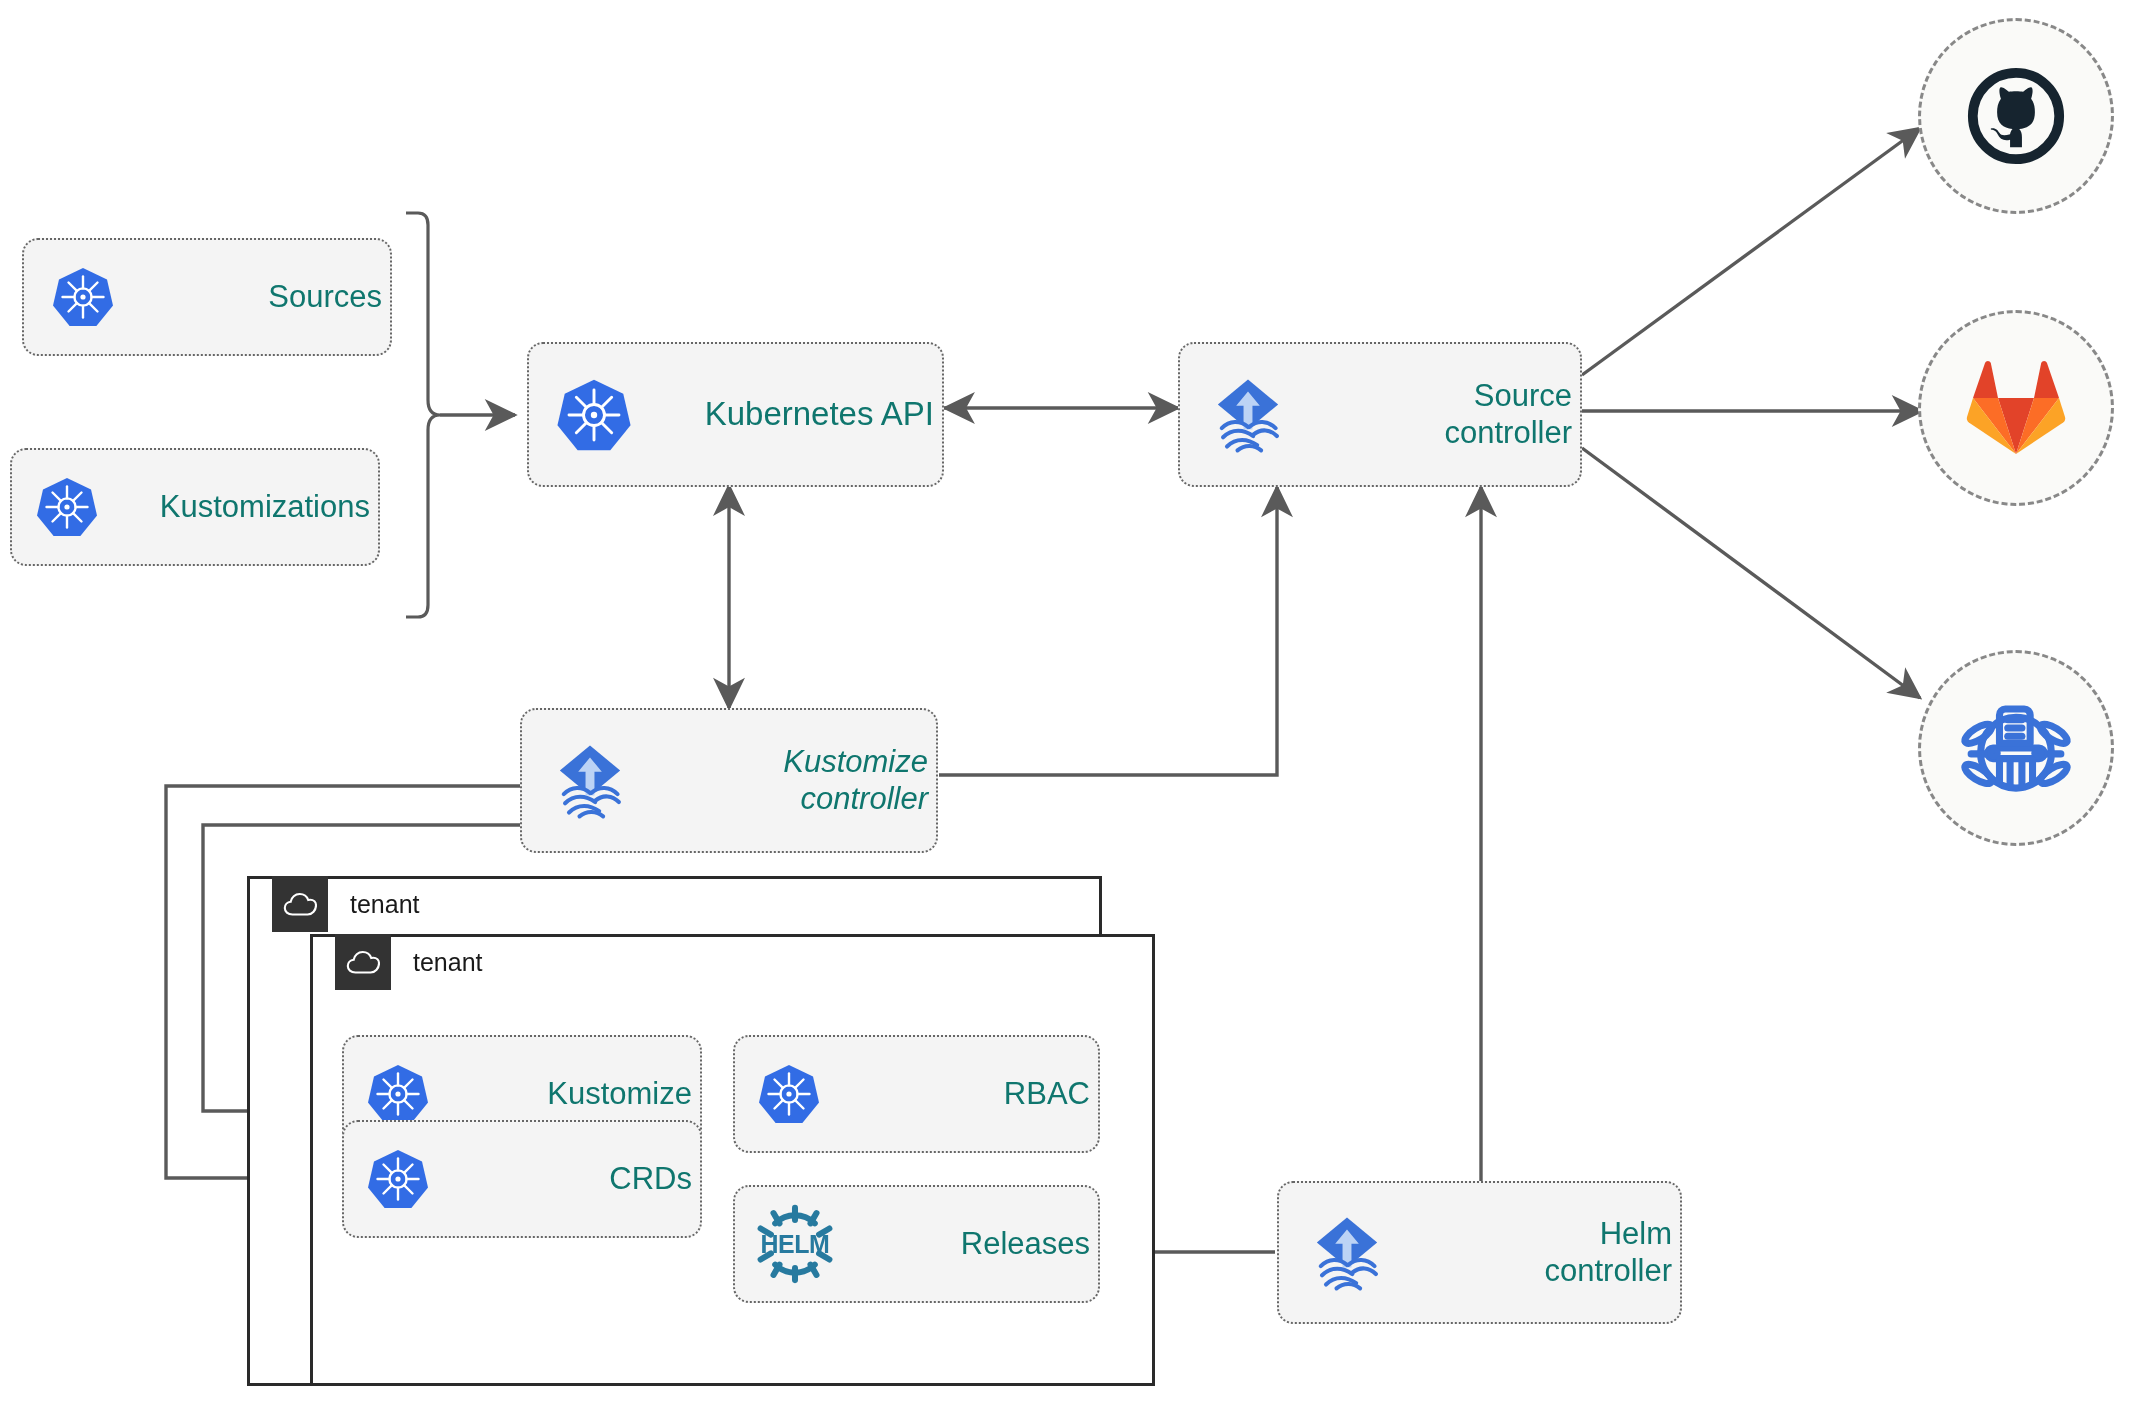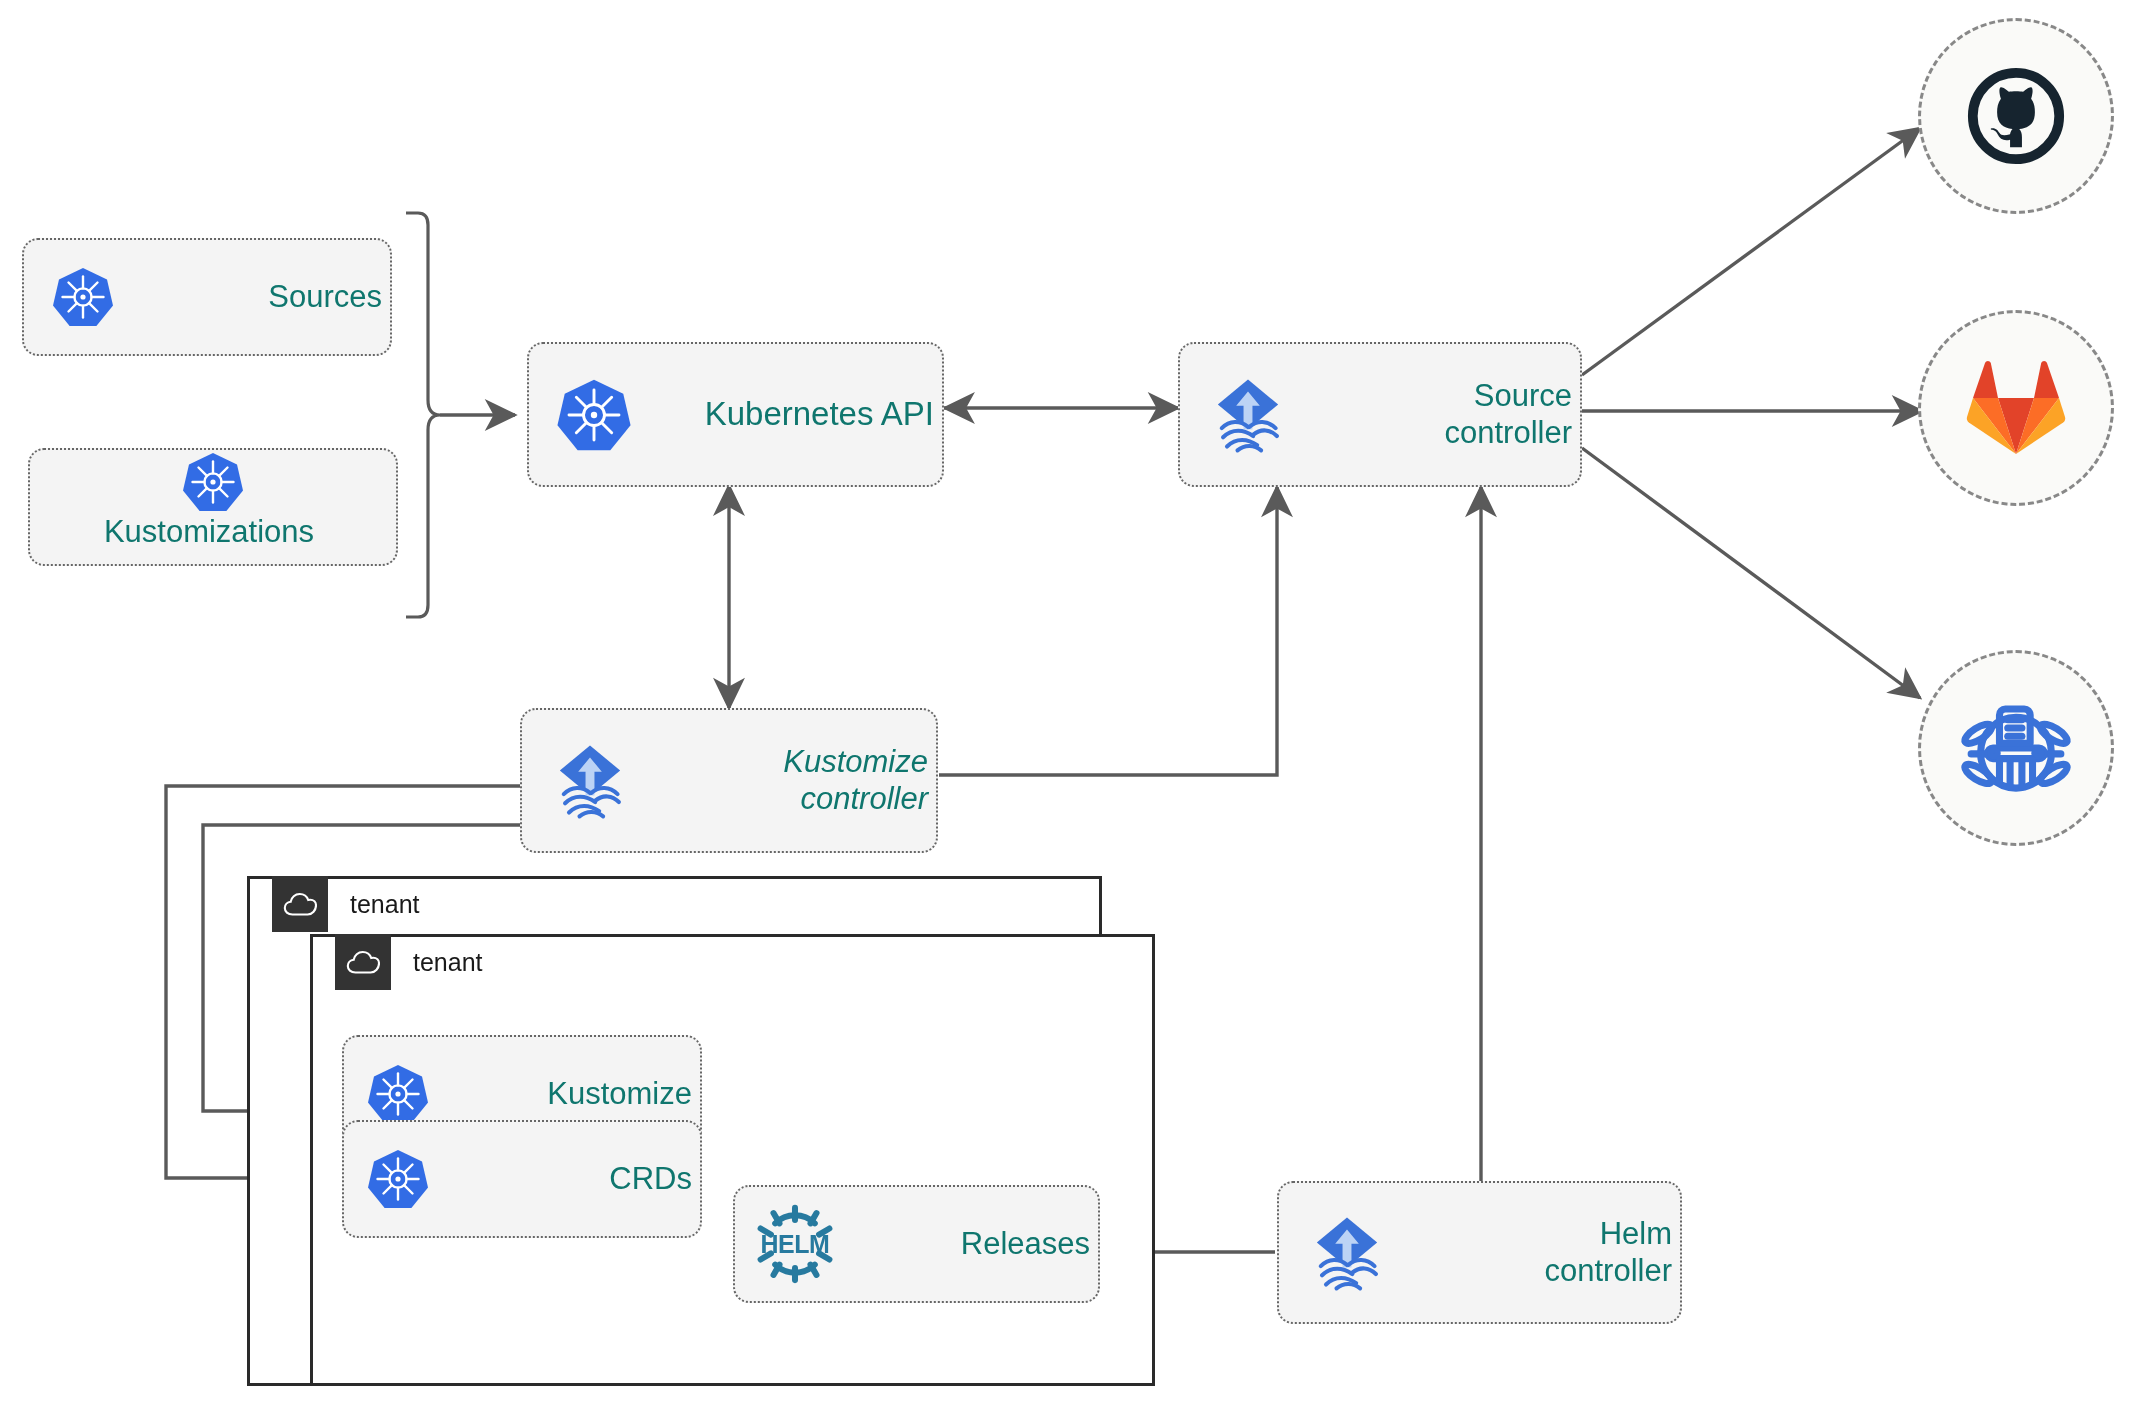--- a/index.html
+++ b/index.html
@@ -187,21 +187,21 @@
           <line x1="17.5" y1="17.5" x2="25.9" y2="25.9"></line>
           <line x1="38.1" y1="38.1" x2="46.5" y2="46.5"></line>
           <line x1="46.5" y1="17.5" x2="38.1" y2="25.9"></line>
           <line x1="25.9" y1="38.1" x2="17.5" y2="46.5"></line>
         </g>
       </svg>
     </div>
     <div class="lbl">Sources</div>
   </div>
 
-  <div class="card k8s-label" style="left:28px; top:448px; width:370px; height:118px;flex-direction:column;">
+  <div class="card k8s-label" style="left:10px; top:448px; width:370px; height:118px;">
     <div class="ico" style="width:110px;">
       <svg width="64" height="64" viewBox="0 0 64 64">
         <path d="M32,3 L56,14.6 L62,40.5 L45.4,61 L18.6,61 L2,40.5 L8,14.6 Z" fill="#326ce5"></path>
         <g fill="none" stroke="#ffffff" stroke-width="2.4" stroke-linecap="round">
           <circle cx="32" cy="32" r="8.6"></circle>
           <circle cx="32" cy="32" r="2.6" fill="#ffffff" stroke="none"></circle>
           <line x1="32" y1="11.5" x2="32" y2="23.4"></line>
           <line x1="32" y1="40.6" x2="32" y2="52.5"></line>
           <line x1="11.5" y1="32" x2="23.4" y2="32"></line>
           <line x1="40.6" y1="32" x2="52.5" y2="32"></line>
@@ -307,20 +307,40 @@
           <line x1="17.5" y1="17.5" x2="25.9" y2="25.9"></line>
           <line x1="38.1" y1="38.1" x2="46.5" y2="46.5"></line>
           <line x1="46.5" y1="17.5" x2="38.1" y2="25.9"></line>
           <line x1="25.9" y1="38.1" x2="17.5" y2="46.5"></line>
         </g>
       </svg>
     </div>
     <div class="lbl" style="font-size:31px;">Kustomize</div>
   </div>
 
+  <div class="card" style="left:733px; top:1035px; width:367px; height:118px;">
+    <div class="ico" style="width:108px;">
+      <svg width="64" height="64" viewBox="0 0 64 64">
+        <path d="M32,3 L56,14.6 L62,40.5 L45.4,61 L18.6,61 L2,40.5 L8,14.6 Z" fill="#326ce5"></path>
+        <g fill="none" stroke="#ffffff" stroke-width="2.4" stroke-linecap="round">
+          <circle cx="32" cy="32" r="8.6"></circle>
+          <circle cx="32" cy="32" r="2.6" fill="#ffffff" stroke="none"></circle>
+          <line x1="32" y1="11.5" x2="32" y2="23.4"></line>
+          <line x1="32" y1="40.6" x2="32" y2="52.5"></line>
+          <line x1="11.5" y1="32" x2="23.4" y2="32"></line>
+          <line x1="40.6" y1="32" x2="52.5" y2="32"></line>
+          <line x1="17.5" y1="17.5" x2="25.9" y2="25.9"></line>
+          <line x1="38.1" y1="38.1" x2="46.5" y2="46.5"></line>
+          <line x1="46.5" y1="17.5" x2="38.1" y2="25.9"></line>
+          <line x1="25.9" y1="38.1" x2="17.5" y2="46.5"></line>
+        </g>
+      </svg>
+    </div>
+    <div class="lbl" style="font-size:31px;">RBAC</div>
+  </div>
 
   <div class="card" style="left:342px; top:1120px; width:360px; height:118px;">
     <div class="ico" style="width:108px;">
       <svg width="64" height="64" viewBox="0 0 64 64">
         <path d="M32,3 L56,14.6 L62,40.5 L45.4,61 L18.6,61 L2,40.5 L8,14.6 Z" fill="#326ce5"></path>
         <g fill="none" stroke="#ffffff" stroke-width="2.4" stroke-linecap="round">
           <circle cx="32" cy="32" r="8.6"></circle>
           <circle cx="32" cy="32" r="2.6" fill="#ffffff" stroke="none"></circle>
           <line x1="32" y1="11.5" x2="32" y2="23.4"></line>
           <line x1="32" y1="40.6" x2="32" y2="52.5"></line>

